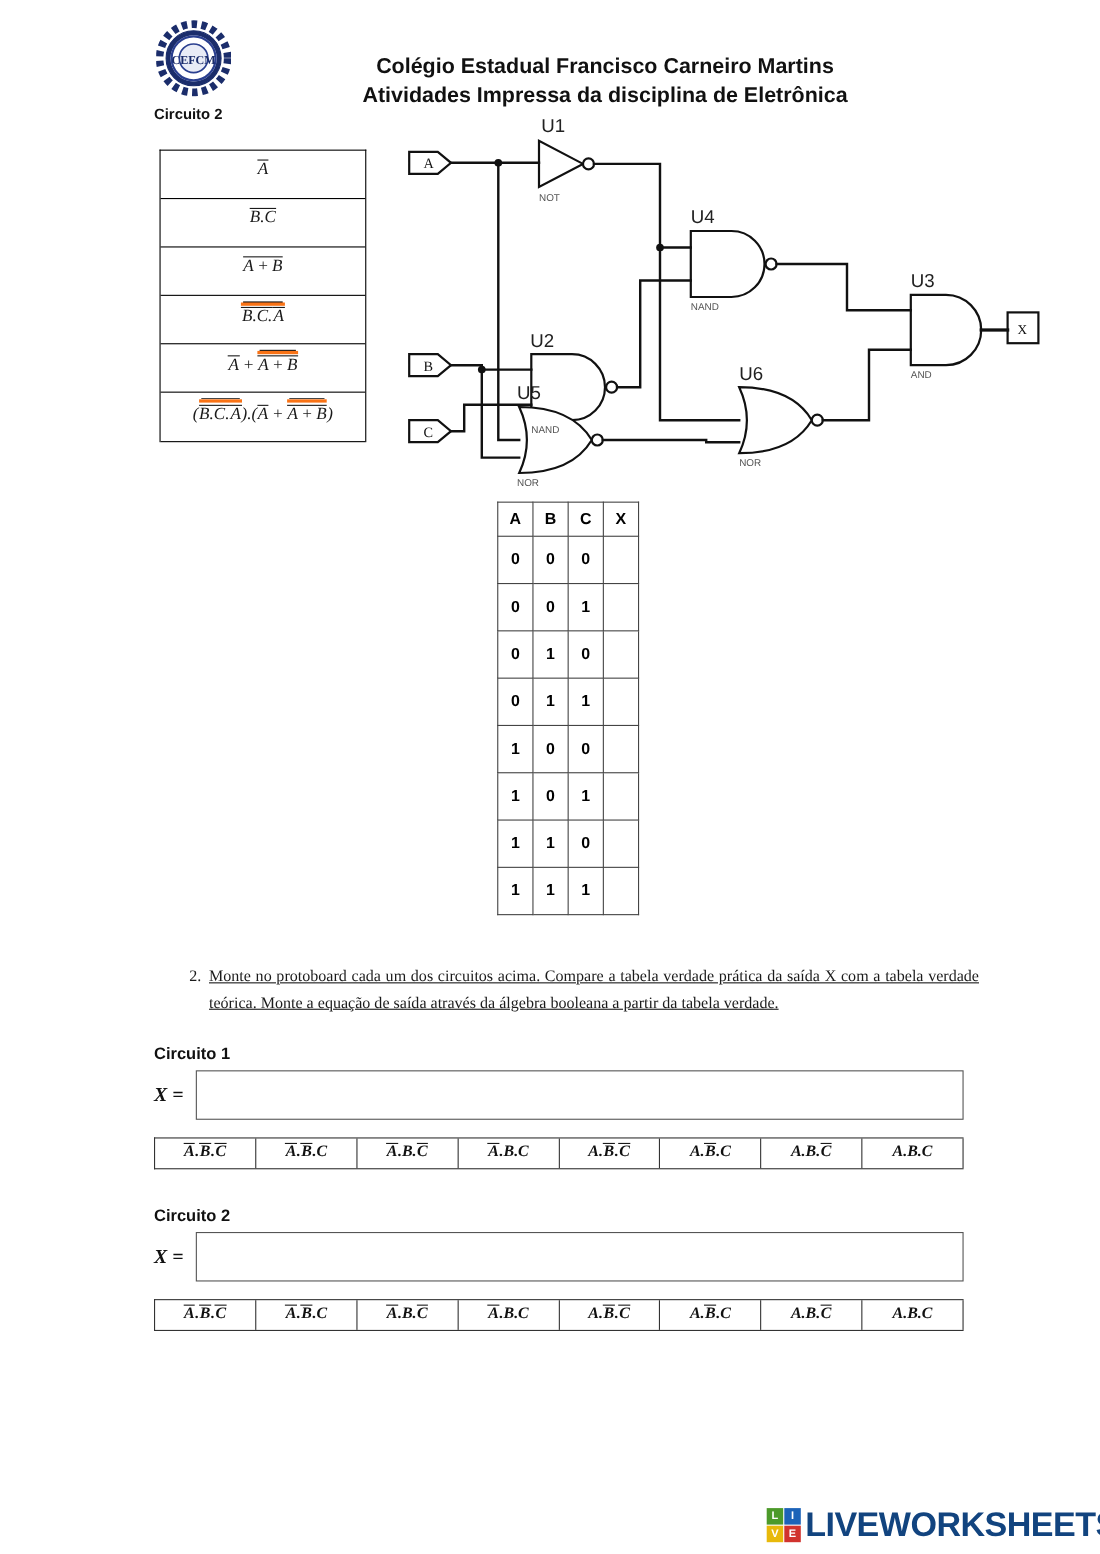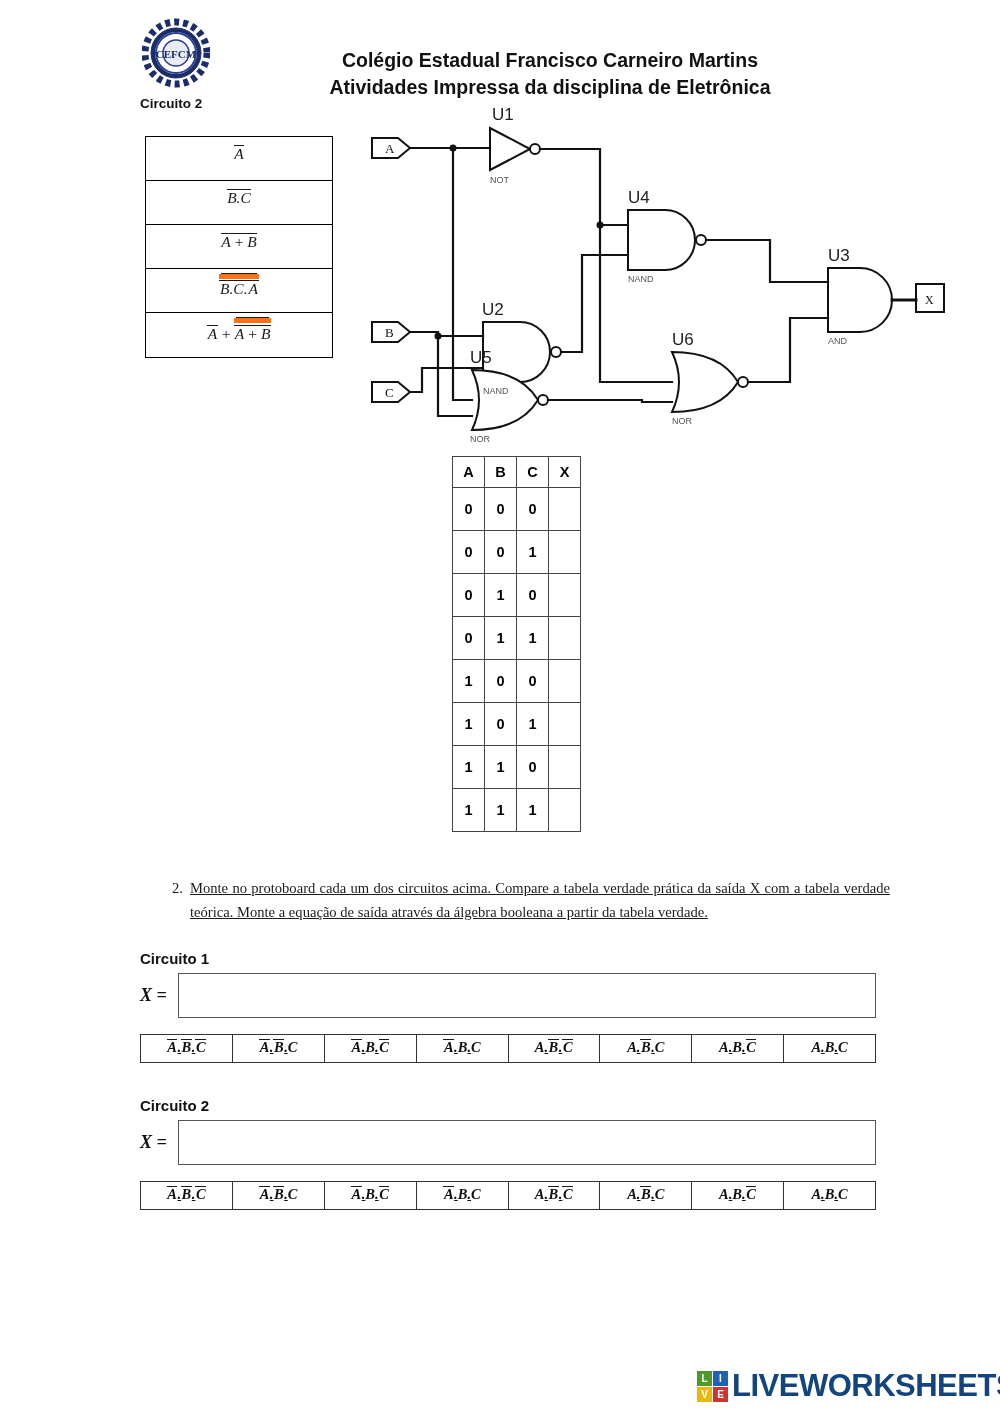--- a/index.html
+++ b/index.html
@@ -66,21 +66,21 @@
     font-family: "Liberation Serif", serif;
     font-size: 15.5px;
     font-style: italic;
     color: #1a1a1a;
   }
   .expr-row .math { padding-bottom: 9px; white-space: nowrap; }
   .expr-row:last-child { height: 44px; }
 
   
   .ob  { border-top: 1px solid #1a1a1a; padding: 0 0.5px; display: inline-block; line-height: 1.05; }
-  .ob2 { border-top: 5px solid #f97316; padding-top: 1.5px; display: inline-block; line-height: 1.05;
+  .ob2 { border-top: 3px solid #f97316; padding-top: 1.5px; display: inline-block; line-height: 1.05;
          box-shadow: 0 -3px 0 -2px #1a1a1a; }
   .nb  { display: inline-block; }
 
   
   #circuit-diagram {
     position: absolute;
     left: 360px; top: 100px;
     width: 620px; height: 350px;
   }
 
@@ -160,21 +160,21 @@
     display: flex;
     align-items: center;
     justify-content: center;
     font-family: "Liberation Serif", serif;
     font-style: italic;
     font-weight: bold;
     font-size: 14.5px;
     color: #111;
     white-space: nowrap;
   }
-  .minterm-cell .math { padding-bottom: 2px; text-decoration: underline; }
+  .minterm-cell .math { padding-bottom: 2px; }
 
   #answer-circuito1 { top: 950px; }
   #answer-circuito2 { top: 1097px; }
 
   
   #lws-logo {
     position: absolute;
     left: 697px; top: 1368px;
     display: flex;
     align-items: center;
@@ -246,20 +246,23 @@
   </div>
 
   <div class="expr-row">
     <span class="math"><span class="ob2"><span class="ob">B.C.</span><span class="ob">A</span></span></span>
   </div>
 
   <div class="expr-row">
     <span class="math"><span class="ob">A</span><span class="nb"> + </span><span class="ob2"><span class="ob">A + B</span></span></span>
   </div>
 
+  <div class="expr-row">
+    <span class="math">(<span class="ob2"><span class="ob">B.C.</span><span class="ob">A</span></span>).(<span class="ob">A</span><span class="nb"> + </span><span class="ob2"><span class="ob">A + B</span></span>)</span>
+  </div>
 
 </div>
 
 <svg id="circuit-diagram" viewBox="0 0 620 350">
   <g fill="none" stroke="#111" stroke-width="2.2" stroke-linecap="square">
 
     <g>
       <path d="M12,38 L38,38 L50,48 L38,58 L12,58 Z" fill="#fff" stroke="#111" stroke-width="2"></path>
     </g>
     <g>

